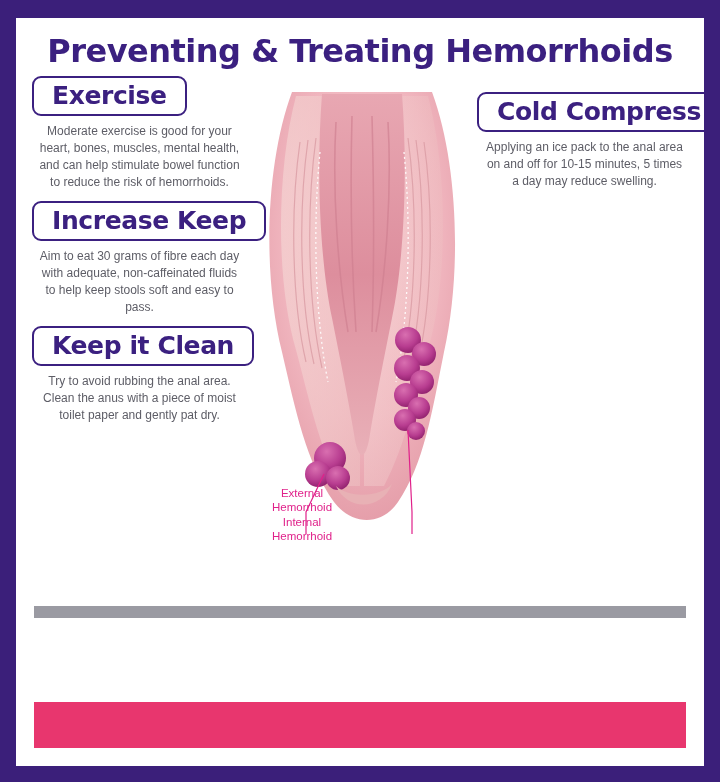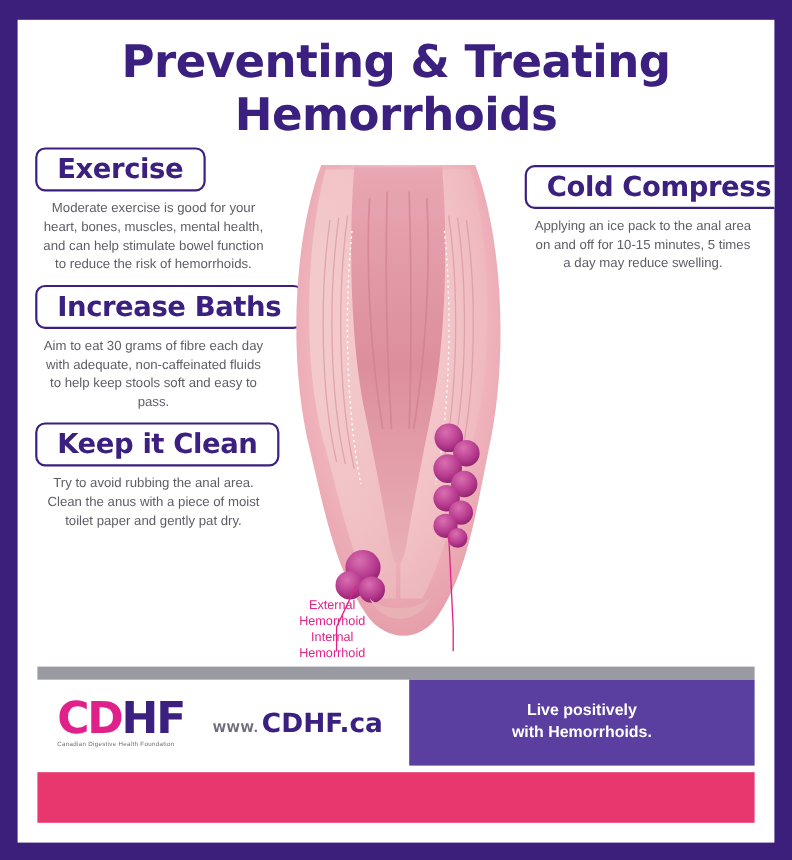--- a/index.html
+++ b/index.html
@@ -19,21 +19,21 @@
   .inner{
     position:relative;
     width:688px;height:748px;
     background:#ffffff;
     box-sizing:border-box;
     overflow:hidden;
   }
   .title{
     text-align:center;
     color:#3b2080;
-    font-size:41px;
+    font-size:32px;
     font-weight:bold;
     letter-spacing:-0.5px;
     margin:14px 0 6px 0;
     font-family:"DejaVu Sans", sans-serif;
   }
 
   
   .cols{
     position:relative;
     height:520px;
@@ -178,21 +178,21 @@
 
         <div class="tip">
           <div class="tip-head">
             <span class="label">Exercise</span>
           </div>
           <div class="tip-body">Moderate exercise is good for your heart, bones, muscles, mental health, and can help stimulate bowel function to reduce the risk of hemorrhoids.</div>
         </div>
 
         <div class="tip">
           <div class="tip-head">
-            <span class="label">Increase Baths</span>
+            <span class="label">Increase Keep</span>
           </div>
           <div class="tip-body">Aim to eat 30 grams of fibre each day with adequate, non-caffeinated fluids to help keep stools soft and easy to pass.</div>
         </div>
 
         <div class="tip">
           <div class="tip-head">
             <span class="label">Keep it Clean</span>
           </div>
           <div class="tip-body">Try to avoid rubbing the anal area. Clean the anus with a piece of moist toilet paper and gently pat dry.</div>
         </div>
@@ -301,34 +301,18 @@
           <div>Internal</div>
           <div>Hemorrhoid</div>
         </div>
       </div>
 
     </div>
 
     <div class="footer">
       <div class="grey-bar"></div>
 
-      <div class="foot-main">
-        <div class="foot-left">
-          <div>
-            <div class="cdhf-logo"><span class="c1">CD</span><span class="c2">HF</span></div>
-            <div class="cdhf-sub">Canadian Digestive Health Foundation</div>
-          </div>
-          <div class="url">
-            <span class="www">WWW.</span>
-            <span>CDHF.ca</span>
-          </div>
-        </div>
-        <div class="foot-right">
-          <div>Live positively</div>
-          <div>with Hemorrhoids.</div>
-        </div>
-      </div>
 
       <div class="pink-bar"></div>
     </div>
 
   </div>
 </div>
 
 </body></html>

